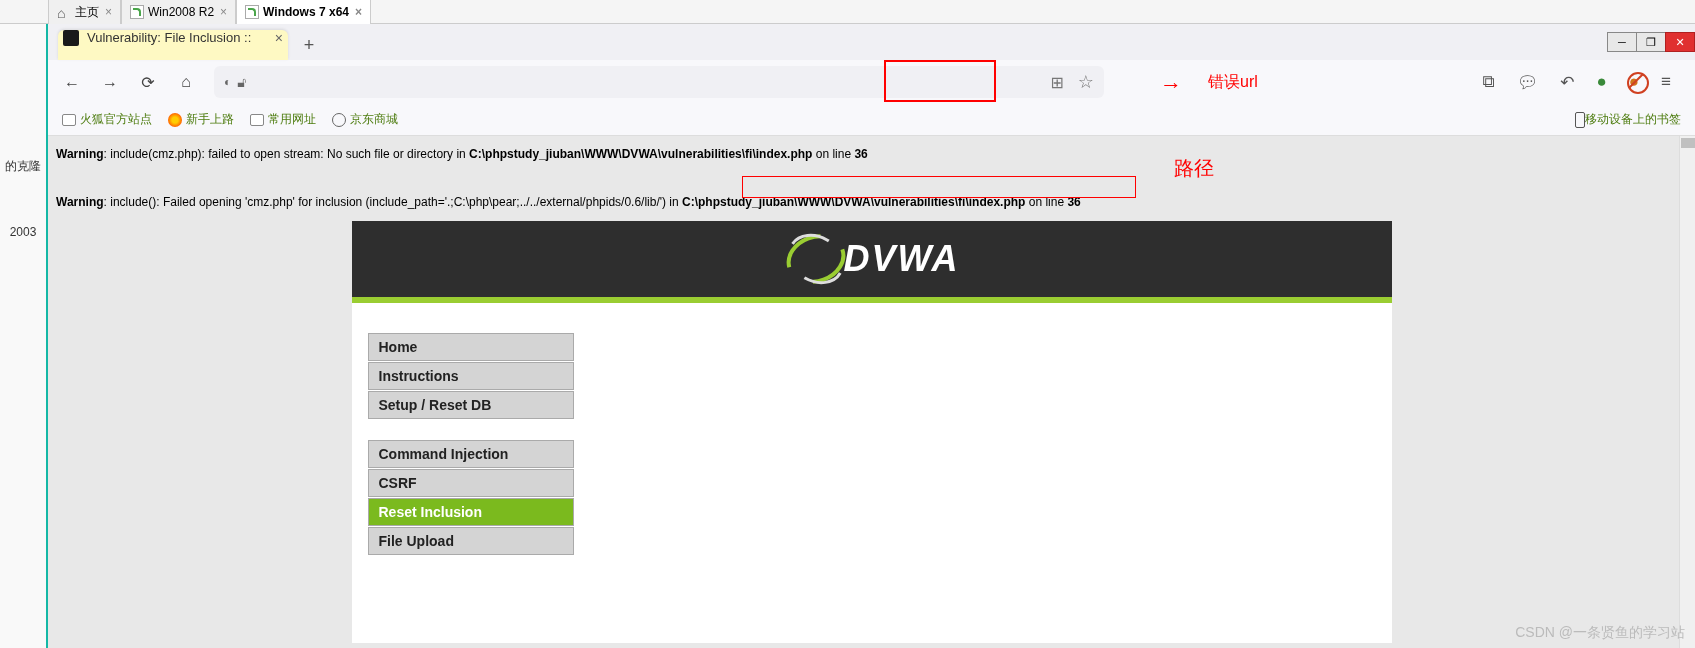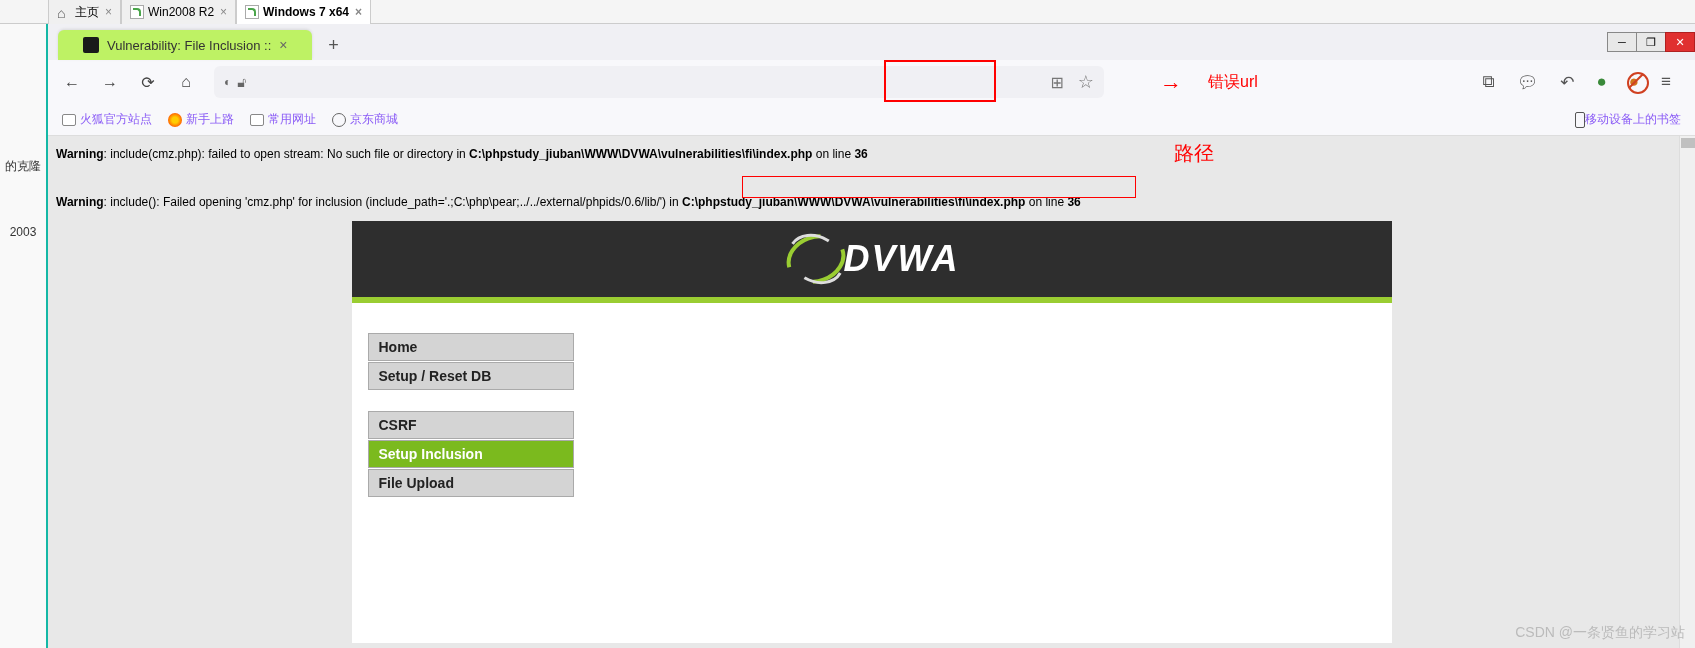--- a/index.html
+++ b/index.html
@@ -12,53 +12,53 @@
 .vm-tab .home{width:14px;height:14px;margin-right:4px}
 .vm-tab .home::before{content:"⌂";font-size:14px;color:#555}
 .vm-x{margin-left:6px;color:#888}
 .left-slice{position:absolute;left:0;top:24px;width:48px;height:624px;background:#f9f9f9;border-right:2px solid #14b8a6;font-size:12px;padding-top:130px;text-align:center;color:#333}
 .left-slice div{margin:4px 0}
 .browser{position:absolute;left:48px;top:24px;right:0;bottom:0;background:#f0f0f4}
 .win-ctrl{position:absolute;right:0;top:8px;display:flex}
 .win-ctrl span{width:30px;height:20px;display:flex;align-items:center;justify-content:center;border:1px solid #888;margin-left:-1px;font-size:11px;background:#e8e8e8}
 .win-ctrl .cl{background:#e03030;color:#fff;border-color:#b02020}
 .b-tabs{height:36px;display:flex;align-items:flex-end;padding-left:10px;padding-top:4px}
-.b-tab{height:30px;background:#bef264;border-radius:6px 6px 0 0;display:flex;align-items:center;padding:0 25px;min-width:230px;box-shadow:0 -1px 3px rgba(0,0,0,.1)}
+.b-tab{height:30px;background:#fef9c3;border-radius:6px 6px 0 0;display:flex;align-items:flex-start;padding:0 5px;min-width:230px;box-shadow:0 -1px 3px rgba(0,0,0,.1)}
 .b-tab .fav{width:16px;height:16px;background:#1a1a1a;margin-right:8px;border-radius:2px}
 .b-tab .ttl{flex:1;font-size:13px;color:#333}
 .b-tab .x{color:#666;font-size:14px;margin-left:8px}
 .b-new{width:30px;height:30px;display:flex;align-items:center;justify-content:center;font-size:18px;color:#555;margin-left:6px}
 .toolbar{height:44px;background:#f8f8fb;display:flex;align-items:center;padding:0 14px;gap:18px}
 .tb-ico{width:20px;height:20px;display:flex;align-items:center;justify-content:center;color:#444;font-size:16px}
 .addr{flex:1;height:32px;background:#f0f0f4;border-radius:6px;display:flex;align-items:center;padding:0 10px;position:relative;max-width:890px}
 .addr .shield{color:#666;margin-right:6px}
 .addr .lock{color:#666;margin-right:8px;font-size:14px}
 .url-txt{font-size:15px;color:#777}
 .url-txt .dk{color:#222}
 .redbox1{position:absolute;border:2px solid red;width:112px;height:42px;left:670px;top:-6px}
 .arrow{color:red;font-size:22px;margin-left:38px;margin-right:8px}
 .errlbl{color:red;font-size:16px}
 .tb-right{display:flex;align-items:center;gap:22px;margin-left:auto;margin-right:10px}
 .tb-right span{font-size:17px;color:#555}
 .tb-right .grn{color:#3a8a3a}
 .tb-right .org{color:#d0751a;position:relative}
 .tb-right .org::after{content:"";position:absolute;width:18px;height:18px;border:2px solid #d04020;border-radius:50%;left:-2px;top:0}
 .tb-right .org::before{content:"";position:absolute;width:20px;height:2px;background:#d04020;left:-3px;top:8px;transform:rotate(-45deg)}
-.bm-bar{height:32px;background:#f8f8fb;border-bottom:1px solid #ddd;display:flex;align-items:center;padding:0 14px;gap:16px;font-size:13px;color:#8b5cf6}
+.bm-bar{height:32px;background:#f8f8fb;border-bottom:1px solid #ddd;display:flex;align-items:center;padding:0 14px;gap:16px;font-size:13px;color:#4d7c0f}
 .bm{display:flex;align-items:center;gap:4px}
 .bm .fold{width:14px;height:12px;border:1px solid #888;border-radius:2px;background:#fff}
 .bm .fire{width:14px;height:14px;border-radius:50%;background:radial-gradient(circle,#ffcc00 30%,#ff6600 70%)}
 .bm .globe{width:14px;height:14px;border:1px solid #666;border-radius:50%}
 .bm-right{margin-left:auto;display:flex;align-items:center;}
 .bm-right .mob{width:10px;height:16px;border:1px solid #555;border-radius:2px}
 .page{background:#e8e8e8;height:calc(100% - 112px);overflow:hidden;position:relative}
 .warn{padding:8px 8px;font-size:13px;font-family:Arial;line-height:1.5}
 .warn b{font-weight:bold}
 .redbox2{position:absolute;border:1px solid red;width:394px;height:22px;left:694px;top:40px}
-.pathlbl{position:absolute;color:red;font-size:20px;left:1126px;top:4px}
+.pathlbl{position:absolute;color:red;font-size:20px;left:1126px;top:19px}
 .dvwa{width:1040px;margin:0 auto;background:#2e2e2e;margin-top:2px}
 .dv-head{height:82px;display:flex;align-items:center;justify-content:center;border-bottom:6px solid #9acd32}
 .dv-logo{display:flex;align-items:center}
 .dv-logo svg{margin-right:-4px}
 .dv-txt{color:#fff;font-size:36px;font-weight:bold;font-style:italic;letter-spacing:2px}
 .dv-body{background:#fff;padding:30px 0 0 16px;min-height:340px}
 .menu{width:206px}
 .menu a{display:block;background:#d4d4d4;border:1px solid #aaa;padding:5px 10px;margin-bottom:1px;font-size:14px;font-weight:bold;color:#222;text-decoration:none}
 .menu a.act{background:#7bba1e;color:#fff}
 .menu .gap{height:20px}
@@ -165,23 +165,25 @@
           <svg width="64" height="54" viewBox="0 0 64 54">
               <ellipse cx="32" cy="27" rx="28" ry="22" fill="none" stroke="#9acd32" stroke-width="4" stroke-dasharray="50 30" transform="rotate(-20 32 27)"></ellipse>
               <ellipse cx="32" cy="27" rx="28" ry="22" fill="none" stroke="#ddd" stroke-width="3" stroke-dasharray="40 40" transform="rotate(30 32 27)"></ellipse>
             </svg>
           <span class="dv-txt">DVWA</span>
         </div>
       </div>
       <div class="dv-body">
         <div class="menu">
           <a>Home</a>
+          <a>Instructions</a>
           <a>Setup / Reset DB</a>
           <div class="gap"></div>
+          <a>Command Injection</a>
           <a>CSRF</a>
-          <a class="act">Setup Inclusion</a>
+          <a class="act">Reset Inclusion</a>
           <a>File Upload</a>
         </div>
       </div>
     </div>
     <div class="watermark">CSDN @一条贤鱼的学习站</div>
   </div>
 </div>
 
 </body></html>

